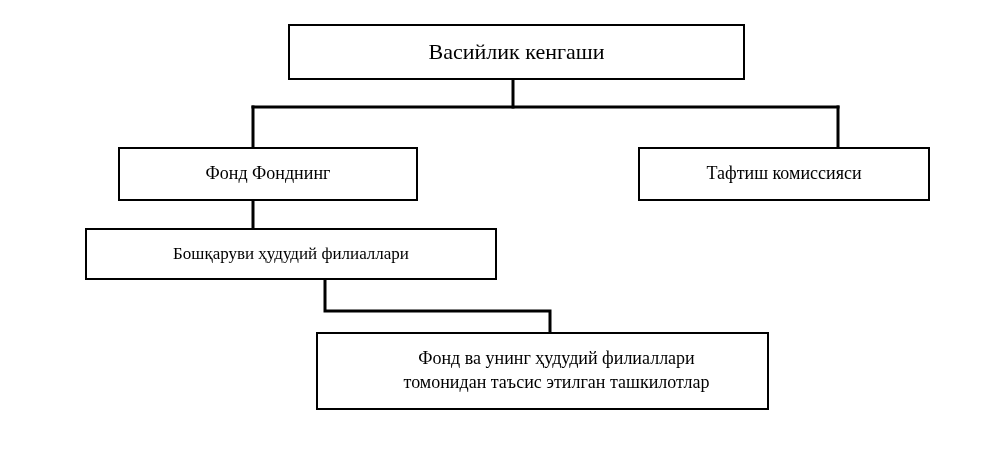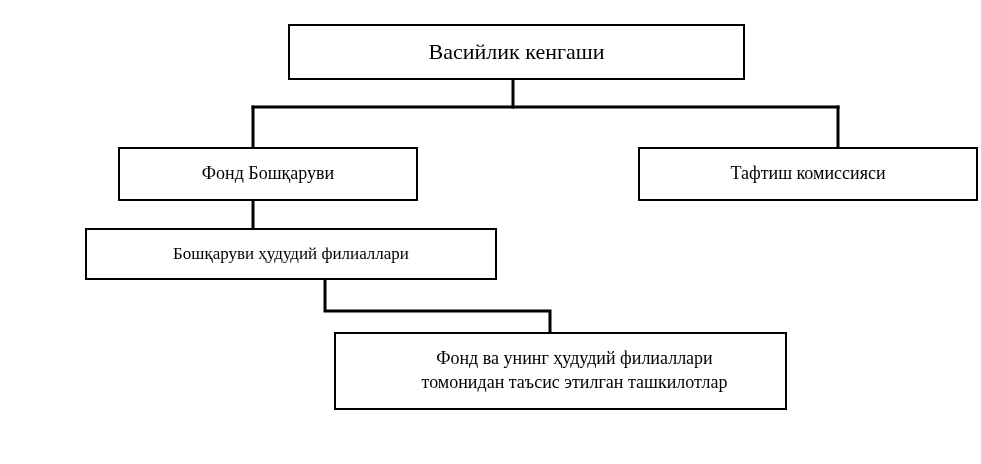--- a/index.html
+++ b/index.html
@@ -55,35 +55,35 @@
     left: 118px;
     top: 147px;
     width: 300px;
     height: 54px;
     font-size: 18px;
   }
   
   #node-audit {
     left: 638px;
     top: 147px;
-    width: 340px;
+    width: 292px;
     height: 54px;
     font-size: 18px;
   }
   
   #node-branches {
     left: 85px;
     top: 228px;
     width: 412px;
     height: 52px;
     font-size: 17px;
   }
   
   #node-organizations {
-    left: 334px;
+    left: 316px;
     top: 332px;
     width: 453px;
     height: 78px;
     font-size: 18px;
     padding-left: 28px;
   }
 </style>
 </head>
 <body>
 
@@ -104,21 +104,21 @@
 
       <path d="M 325 280 L 325 311 L 550 311 L 550 332"></path>
     </g>
   </svg>
 
   <div class="node-box" id="node-council">
     <span class="node-label">Васийлик кенгаши</span>
   </div>
 
   <div class="node-box" id="node-management">
-    <span class="node-label">Фонд Бошқаруви</span>
+    <span class="node-label">Фонд Фонднинг</span>
   </div>
 
   <div class="node-box" id="node-audit">
     <span class="node-label">Тафтиш комиссияси</span>
   </div>
 
   <div class="node-box" id="node-branches">
     <span class="node-label">Бошқаруви ҳудудий филиаллари</span>
   </div>
 

